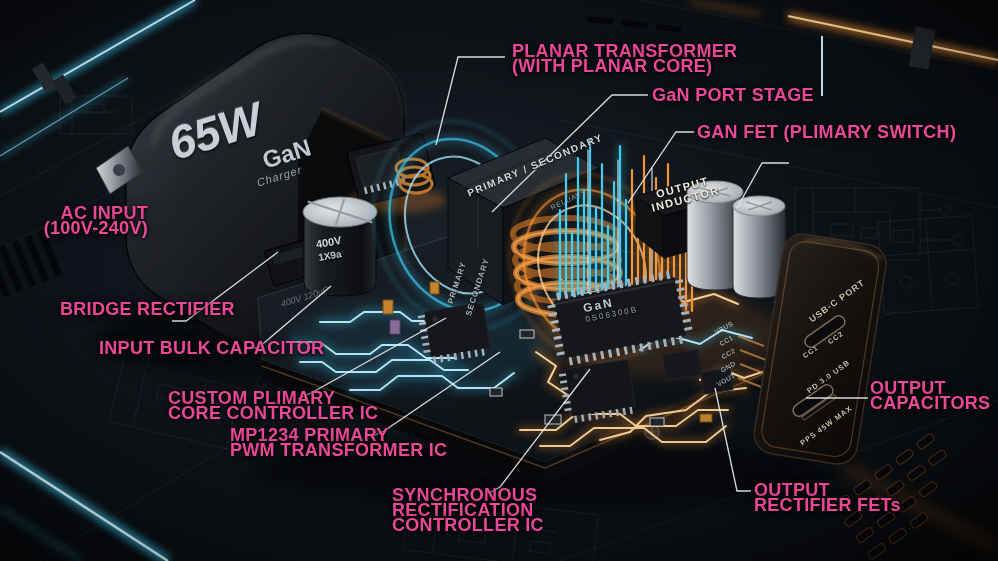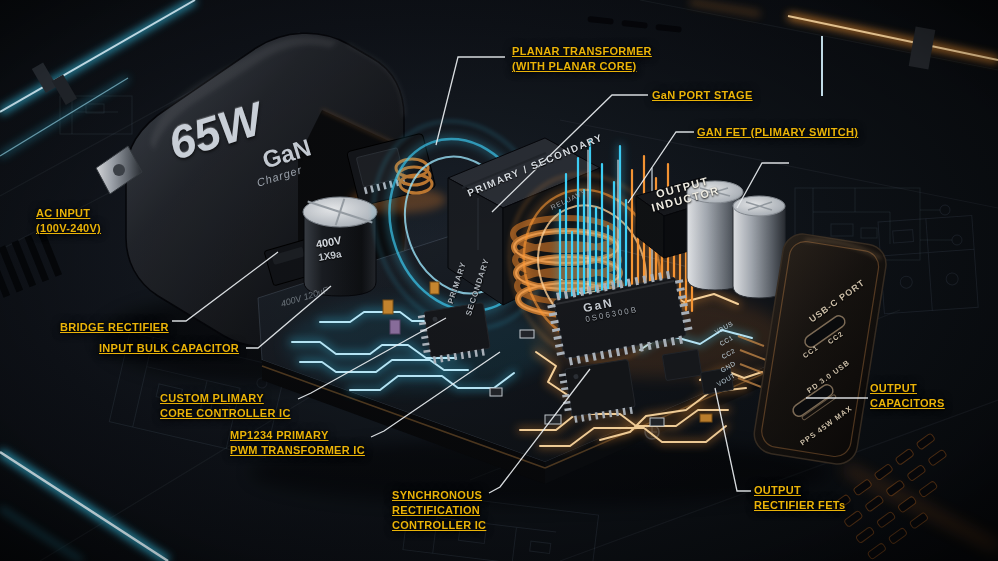--- a/index.html
+++ b/index.html
@@ -1,23 +1,23 @@
 <!DOCTYPE html>
 <html><head>
 <meta charset="utf-8">
 <style>
   html,body{margin:0;padding:0;background:#000;}
   .scene{position:relative;width:998px;height:561px;overflow:hidden;background:#0a0d12;
          font-family:"Liberation Sans",sans-serif;}
   .scene svg{position:absolute;left:0;top:0;}
   .txt{position:absolute;white-space:nowrap;}
-  .callout{position:absolute;color:#eab308;font-size:11px;font-weight:bold;letter-spacing:.3px;
+  .callout{position:absolute;color:#ec4899;font-size:18px;font-weight:bold;letter-spacing:.3px;
            line-height:15px;white-space:nowrap;
-           text-shadow:0 1px 3px rgba(0,0,0,.95),0 0 8px rgba(0,0,0,.7);text-decoration:underline;}
-  .ta-c{text-align:left;}
+           text-shadow:0 1px 3px rgba(0,0,0,.95),0 0 8px rgba(0,0,0,.7);}
+  .ta-c{text-align:right;}
   
   .wattage{font-size:46px;font-weight:bold;font-style:italic;color:#c9cfd7;
            text-shadow:0 2px 3px rgba(0,0,0,.6),0 -1px 1px rgba(255,255,255,.25);
            transform:rotate(-17deg);}
   .tech{font-size:24px;font-weight:bold;color:#c2c8d0;transform:rotate(-17deg);
         text-shadow:0 1px 2px rgba(0,0,0,.6);}
   .model{font-size:11px;font-style:italic;color:#9aa1aa;transform:rotate(-17deg);letter-spacing:1px;}
   
   .cap-text{color:#d6dbe1;font-weight:bold;font-size:11px;line-height:13px;transform:rotate(-10deg);
             text-shadow:0 1px 1px #000;}
@@ -476,23 +476,23 @@
 <div class="callout" style="left:512px;top:44px">
   <div>PLANAR TRANSFORMER</div>
   <div>(WITH PLANAR CORE)</div>
 </div>
 <div class="callout" style="left:652px;top:88px">GaN PORT STAGE</div>
 <div class="callout" style="left:697px;top:125px">GAN FET (PLIMARY SWITCH)</div>
 <div class="callout ta-c" style="left:36px;top:206px;width:112px">
   <div>AC INPUT</div>
   <div>(100V-240V)</div>
 </div>
-<div class="callout" style="left:60px;top:320px">BRIDGE RECTIFIER</div>
+<div class="callout" style="left:60px;top:302px">BRIDGE RECTIFIER</div>
 <div class="callout" style="left:99px;top:341px">INPUT BULK CAPACITOR</div>
-<div class="callout ta-c" style="left:160px;top:391px;width:136px">
+<div class="callout ta-c" style="left:168px;top:391px;width:136px">
   <div>CUSTOM PLIMARY</div>
   <div>CORE CONTROLLER IC</div>
 </div>
 <div class="callout ta-c" style="left:230px;top:428px;width:142px">
   <div>MP1234 PRIMARY</div>
   <div>PWM TRANSFORMER IC</div>
 </div>
 <div class="callout" style="left:392px;top:488px">
   <div>SYNCHRONOUS</div>
   <div>RECTIFICATION</div>

